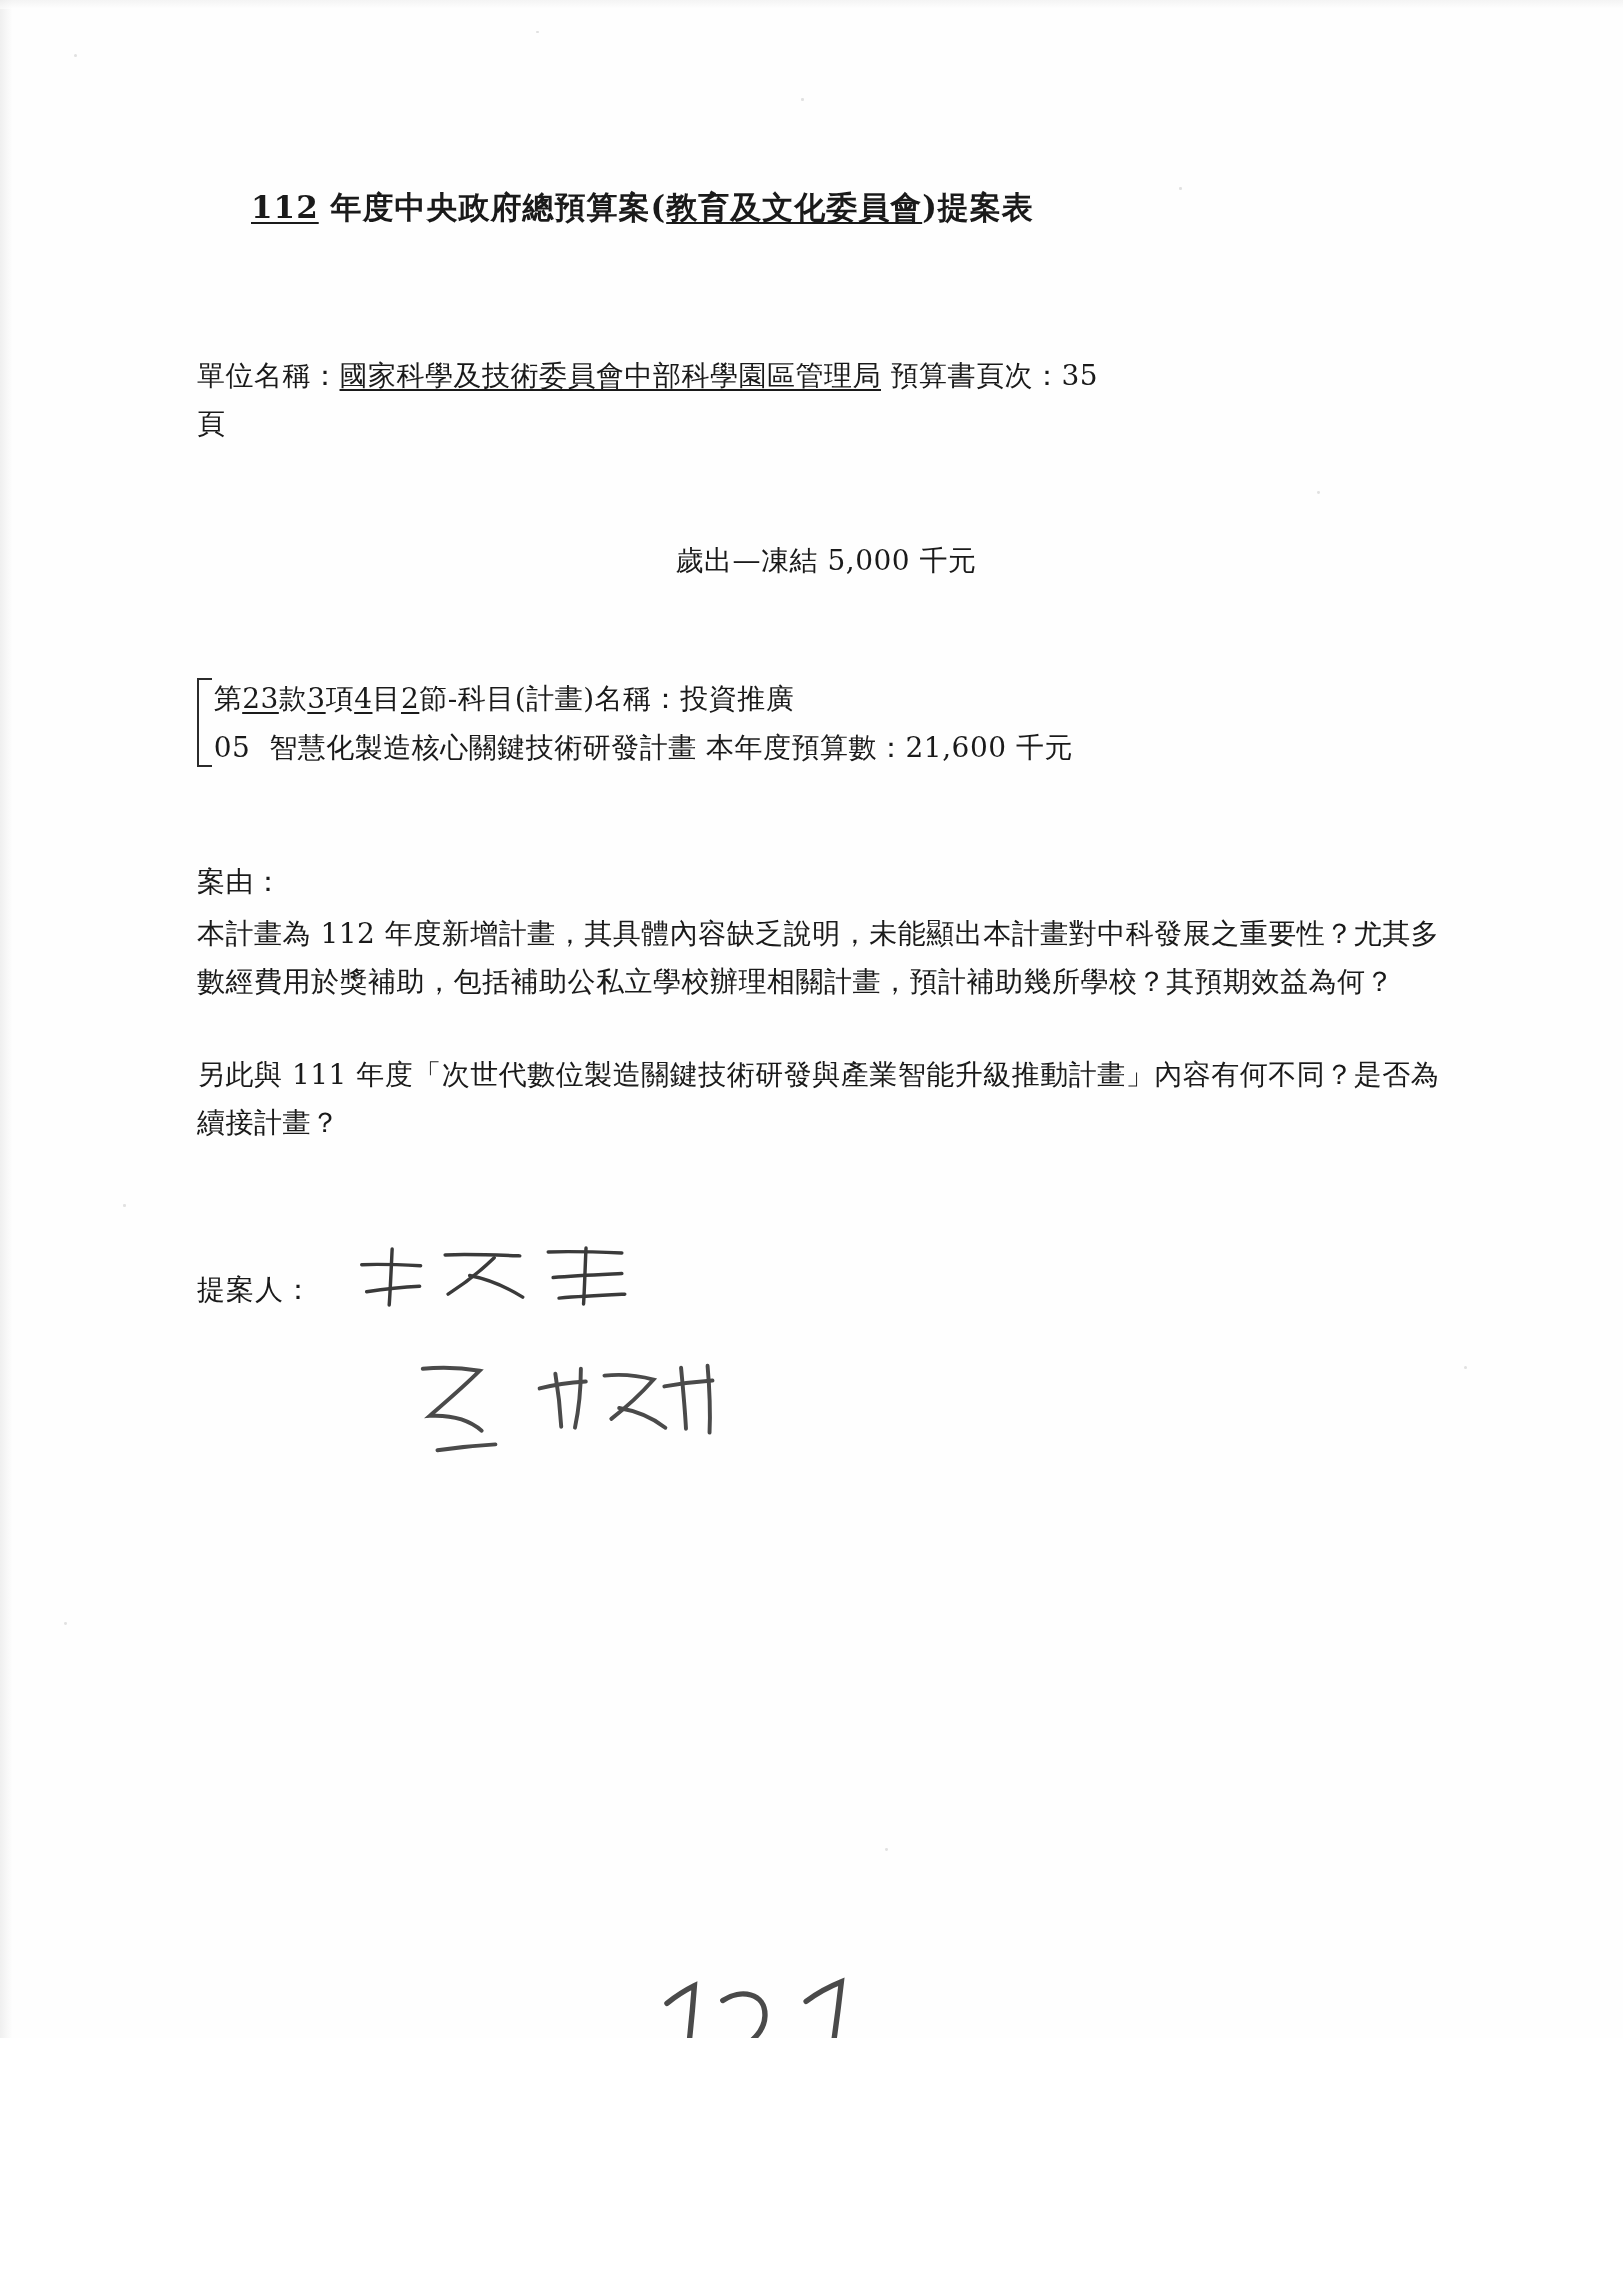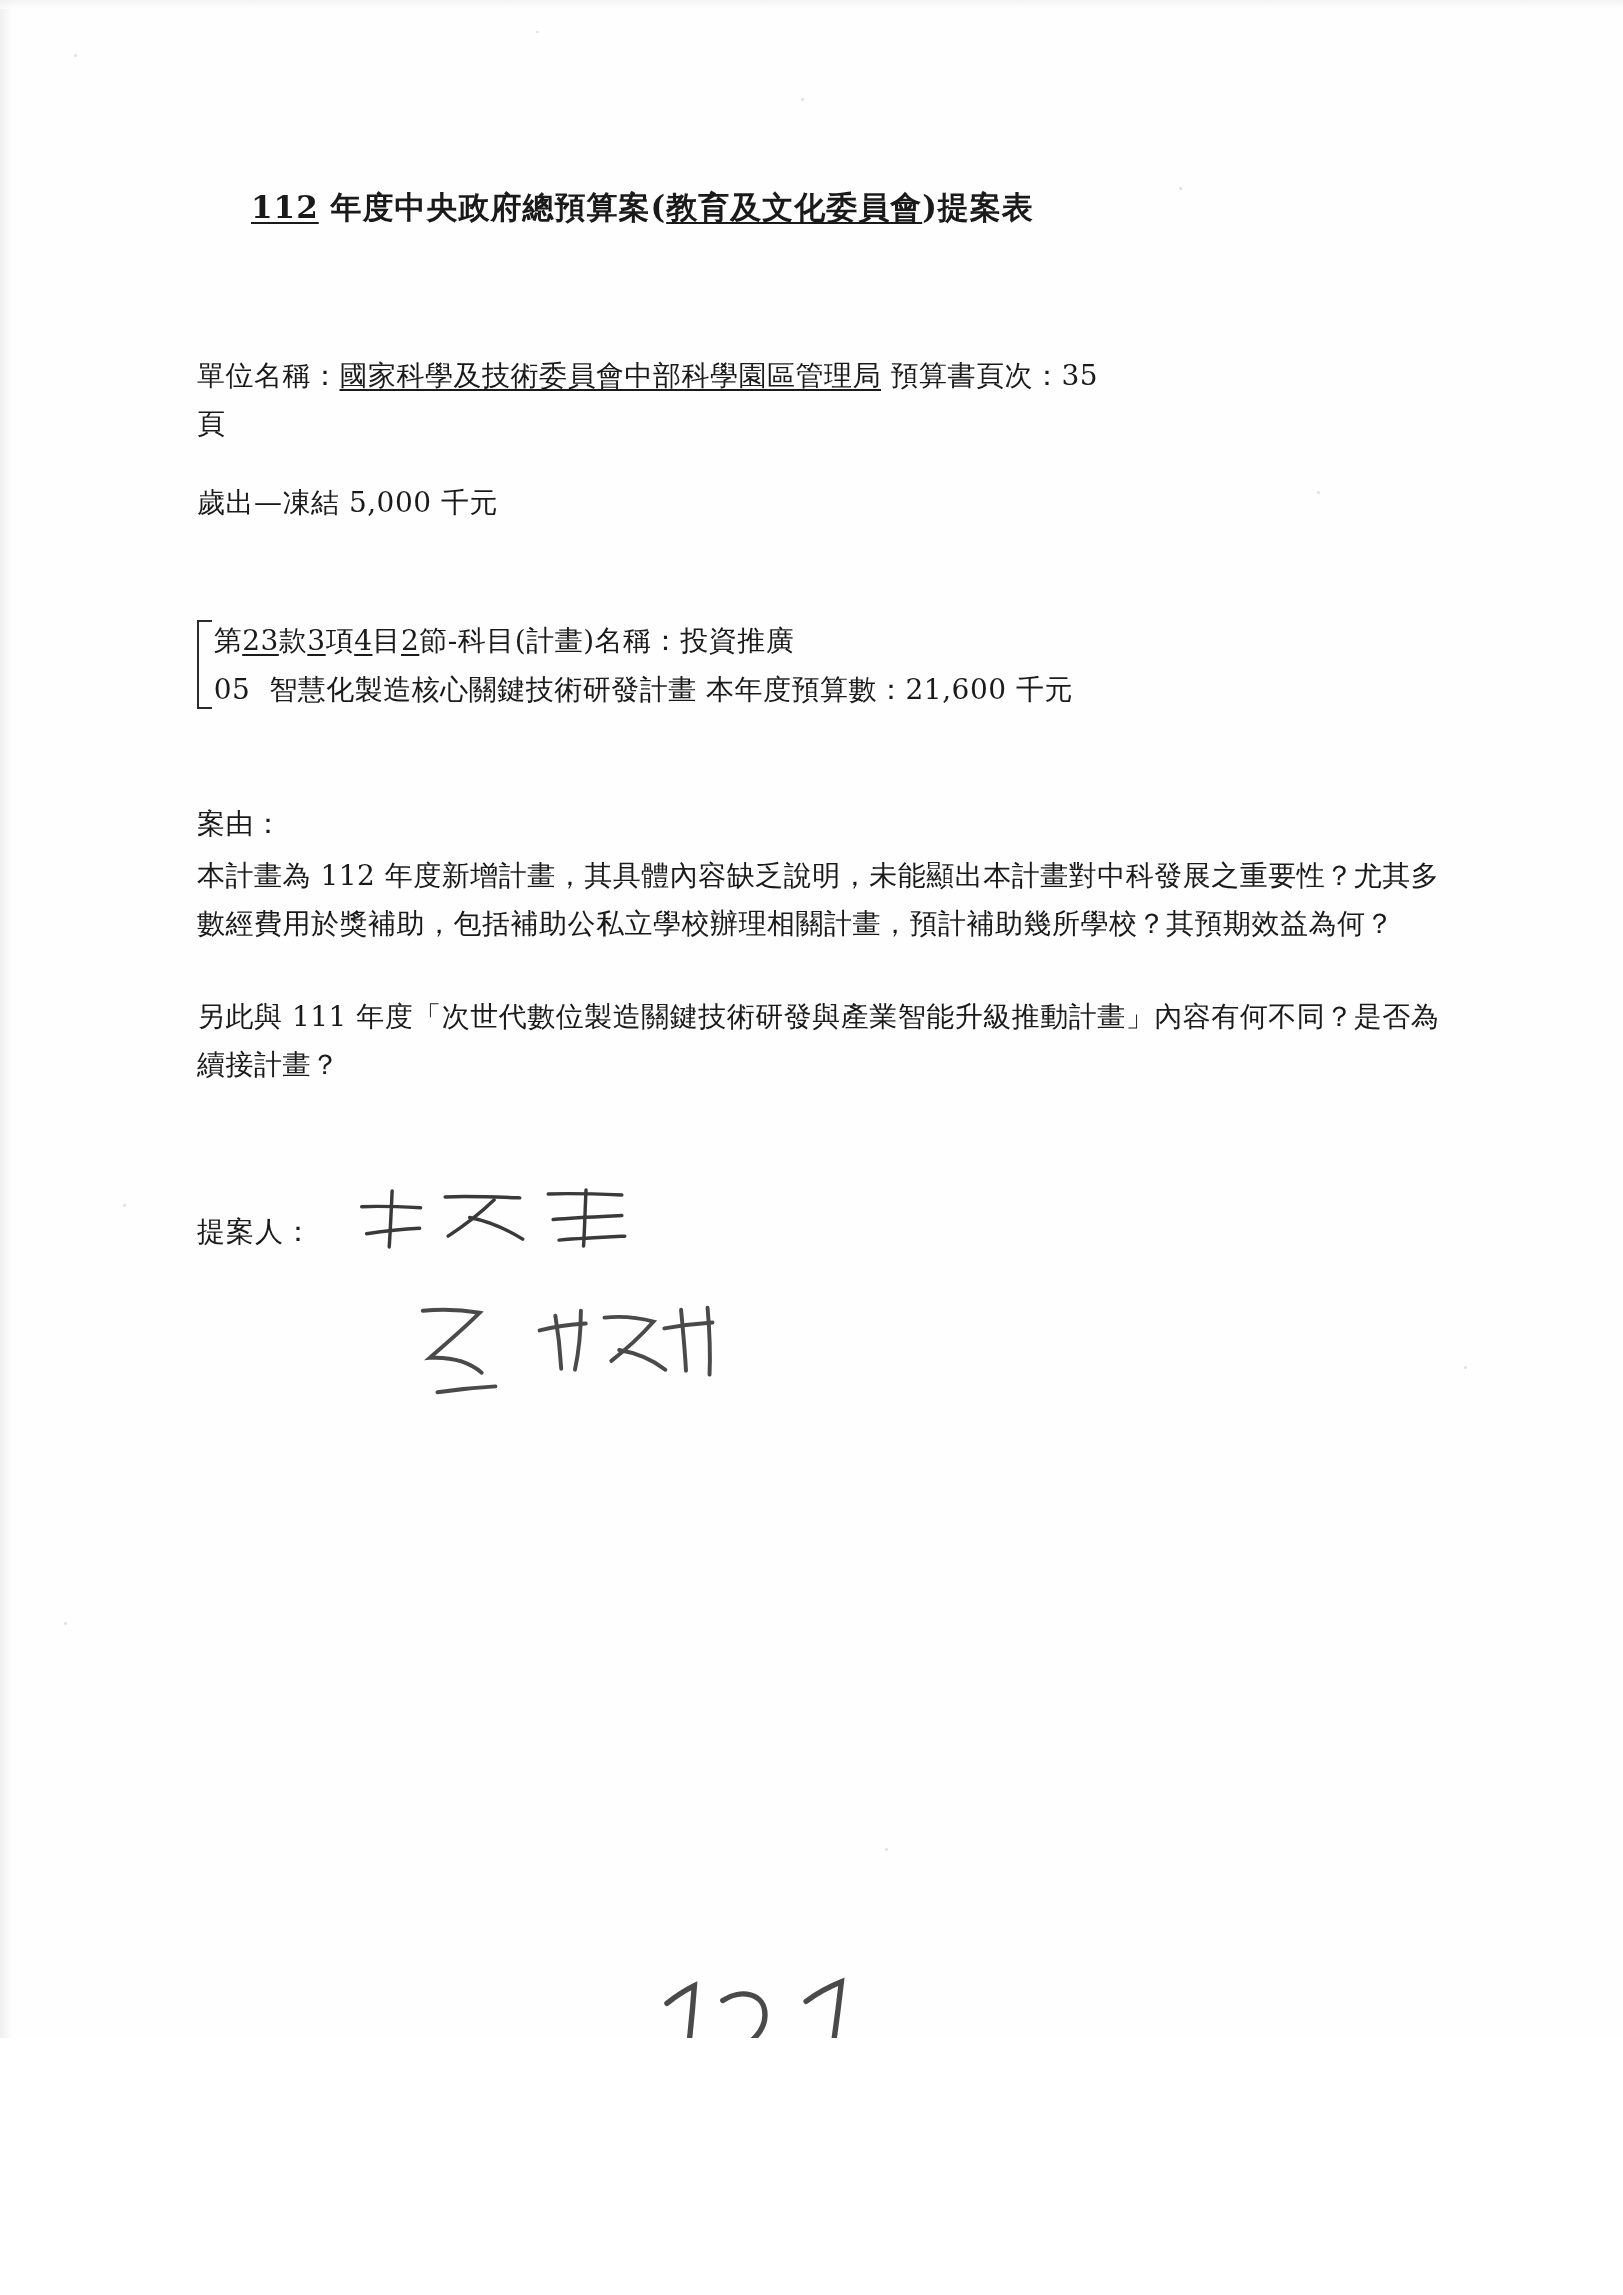--- a/index.html
+++ b/index.html
@@ -64,21 +64,22 @@
   .block {
     font-size: 28px;
     line-height: 1.72;
     letter-spacing: 0.5px;
   }
 
   .row-unit {
     margin-top: 123px;
   }
   .row-freeze {
-    margin-top: 31px;
+    margin-top: 89px;
+    text-align: center;
   }
 
   .bracket-group {
     position: relative;
     margin-top: 90px;
     padding-left: 16.7px;
   }
   .bracket-group::before {
     content: "";
     position: absolute;

